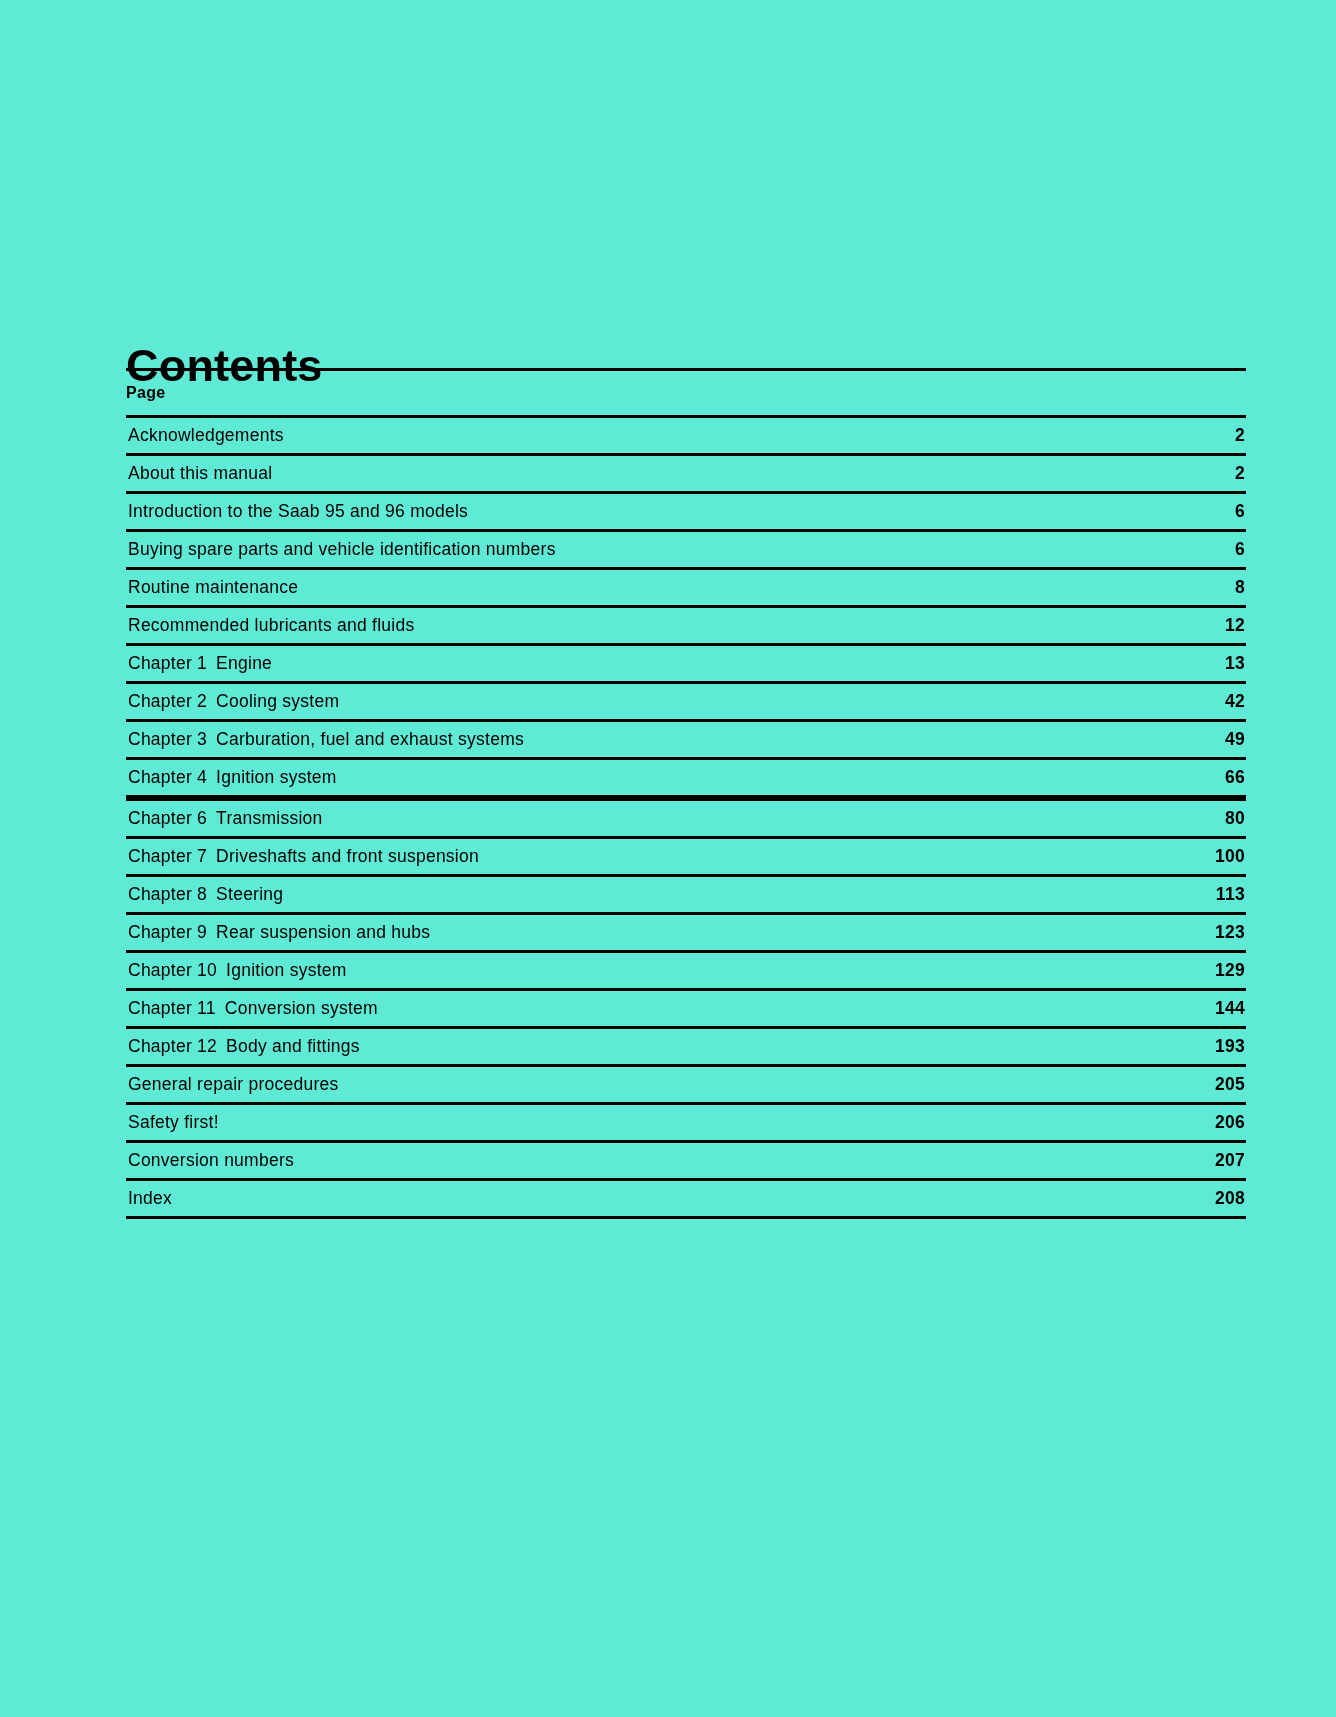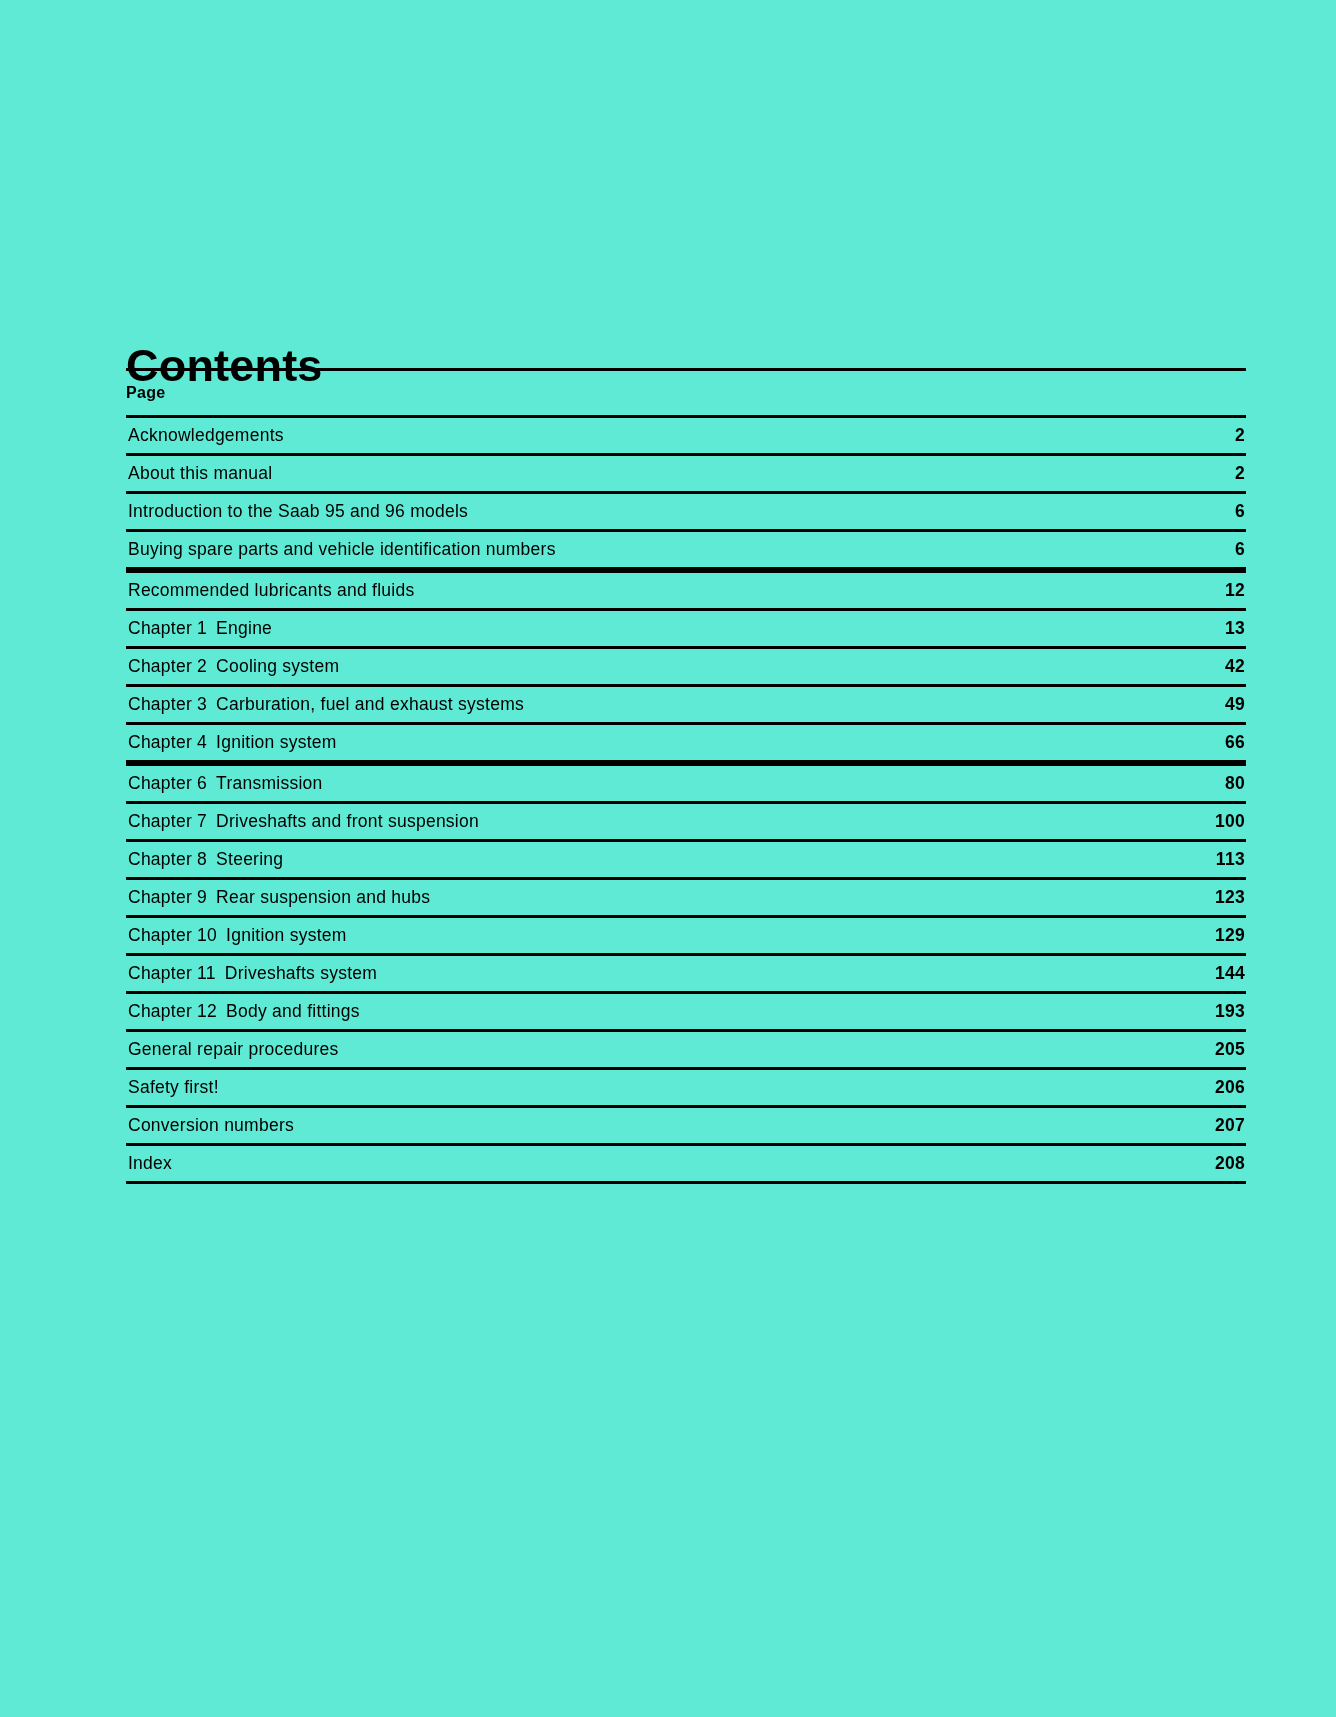--- a/index.html
+++ b/index.html
@@ -132,20 +132,24 @@
         <div class="row">
           <span class="label"><span class="ttl">Introduction to the Saab 95 and 96 models</span></span>
           <span class="pageno">6</span>
         </div>
         <div class="rule"></div>
         <div class="row">
           <span class="label"><span class="ttl">Buying spare parts and vehicle identification numbers</span></span>
           <span class="pageno">6</span>
         </div>
         <div class="rule"></div>
+        <div class="row">
+          <span class="label"><span class="ttl">Routine maintenance</span></span>
+          <span class="pageno">8</span>
+        </div>
         <div class="rule"></div>
         <div class="row">
           <span class="label"><span class="ttl">Recommended lubricants and fluids</span></span>
           <span class="pageno">12</span>
         </div>
         <div class="rule"></div>
         <div class="row">
           <span class="label"><span class="chap">Chapter 1</span><span class="gap"></span><span class="ttl">Engine</span></span>
           <span class="pageno">13</span>
         </div>
@@ -185,21 +189,21 @@
           <span class="label"><span class="chap">Chapter 9</span><span class="gap"></span><span class="ttl">Rear suspension and hubs</span></span>
           <span class="pageno">123</span>
         </div>
         <div class="rule"></div>
         <div class="row">
           <span class="label"><span class="chap">Chapter 10</span><span class="gap"></span><span class="ttl">Ignition system</span></span>
           <span class="pageno">129</span>
         </div>
         <div class="rule"></div>
         <div class="row">
-          <span class="label"><span class="chap">Chapter 11</span><span class="gap"></span><span class="ttl">Driveshafts system</span></span>
+          <span class="label"><span class="chap">Chapter 11</span><span class="gap"></span><span class="ttl">Conversion system</span></span>
           <span class="pageno">144</span>
         </div>
         <div class="rule"></div>
         <div class="row">
           <span class="label"><span class="chap">Chapter 12</span><span class="gap"></span><span class="ttl">Body and fittings</span></span>
           <span class="pageno">193</span>
         </div>
         <div class="rule"></div>
         <div class="row">
           <span class="label"><span class="ttl">General repair procedures</span></span>

